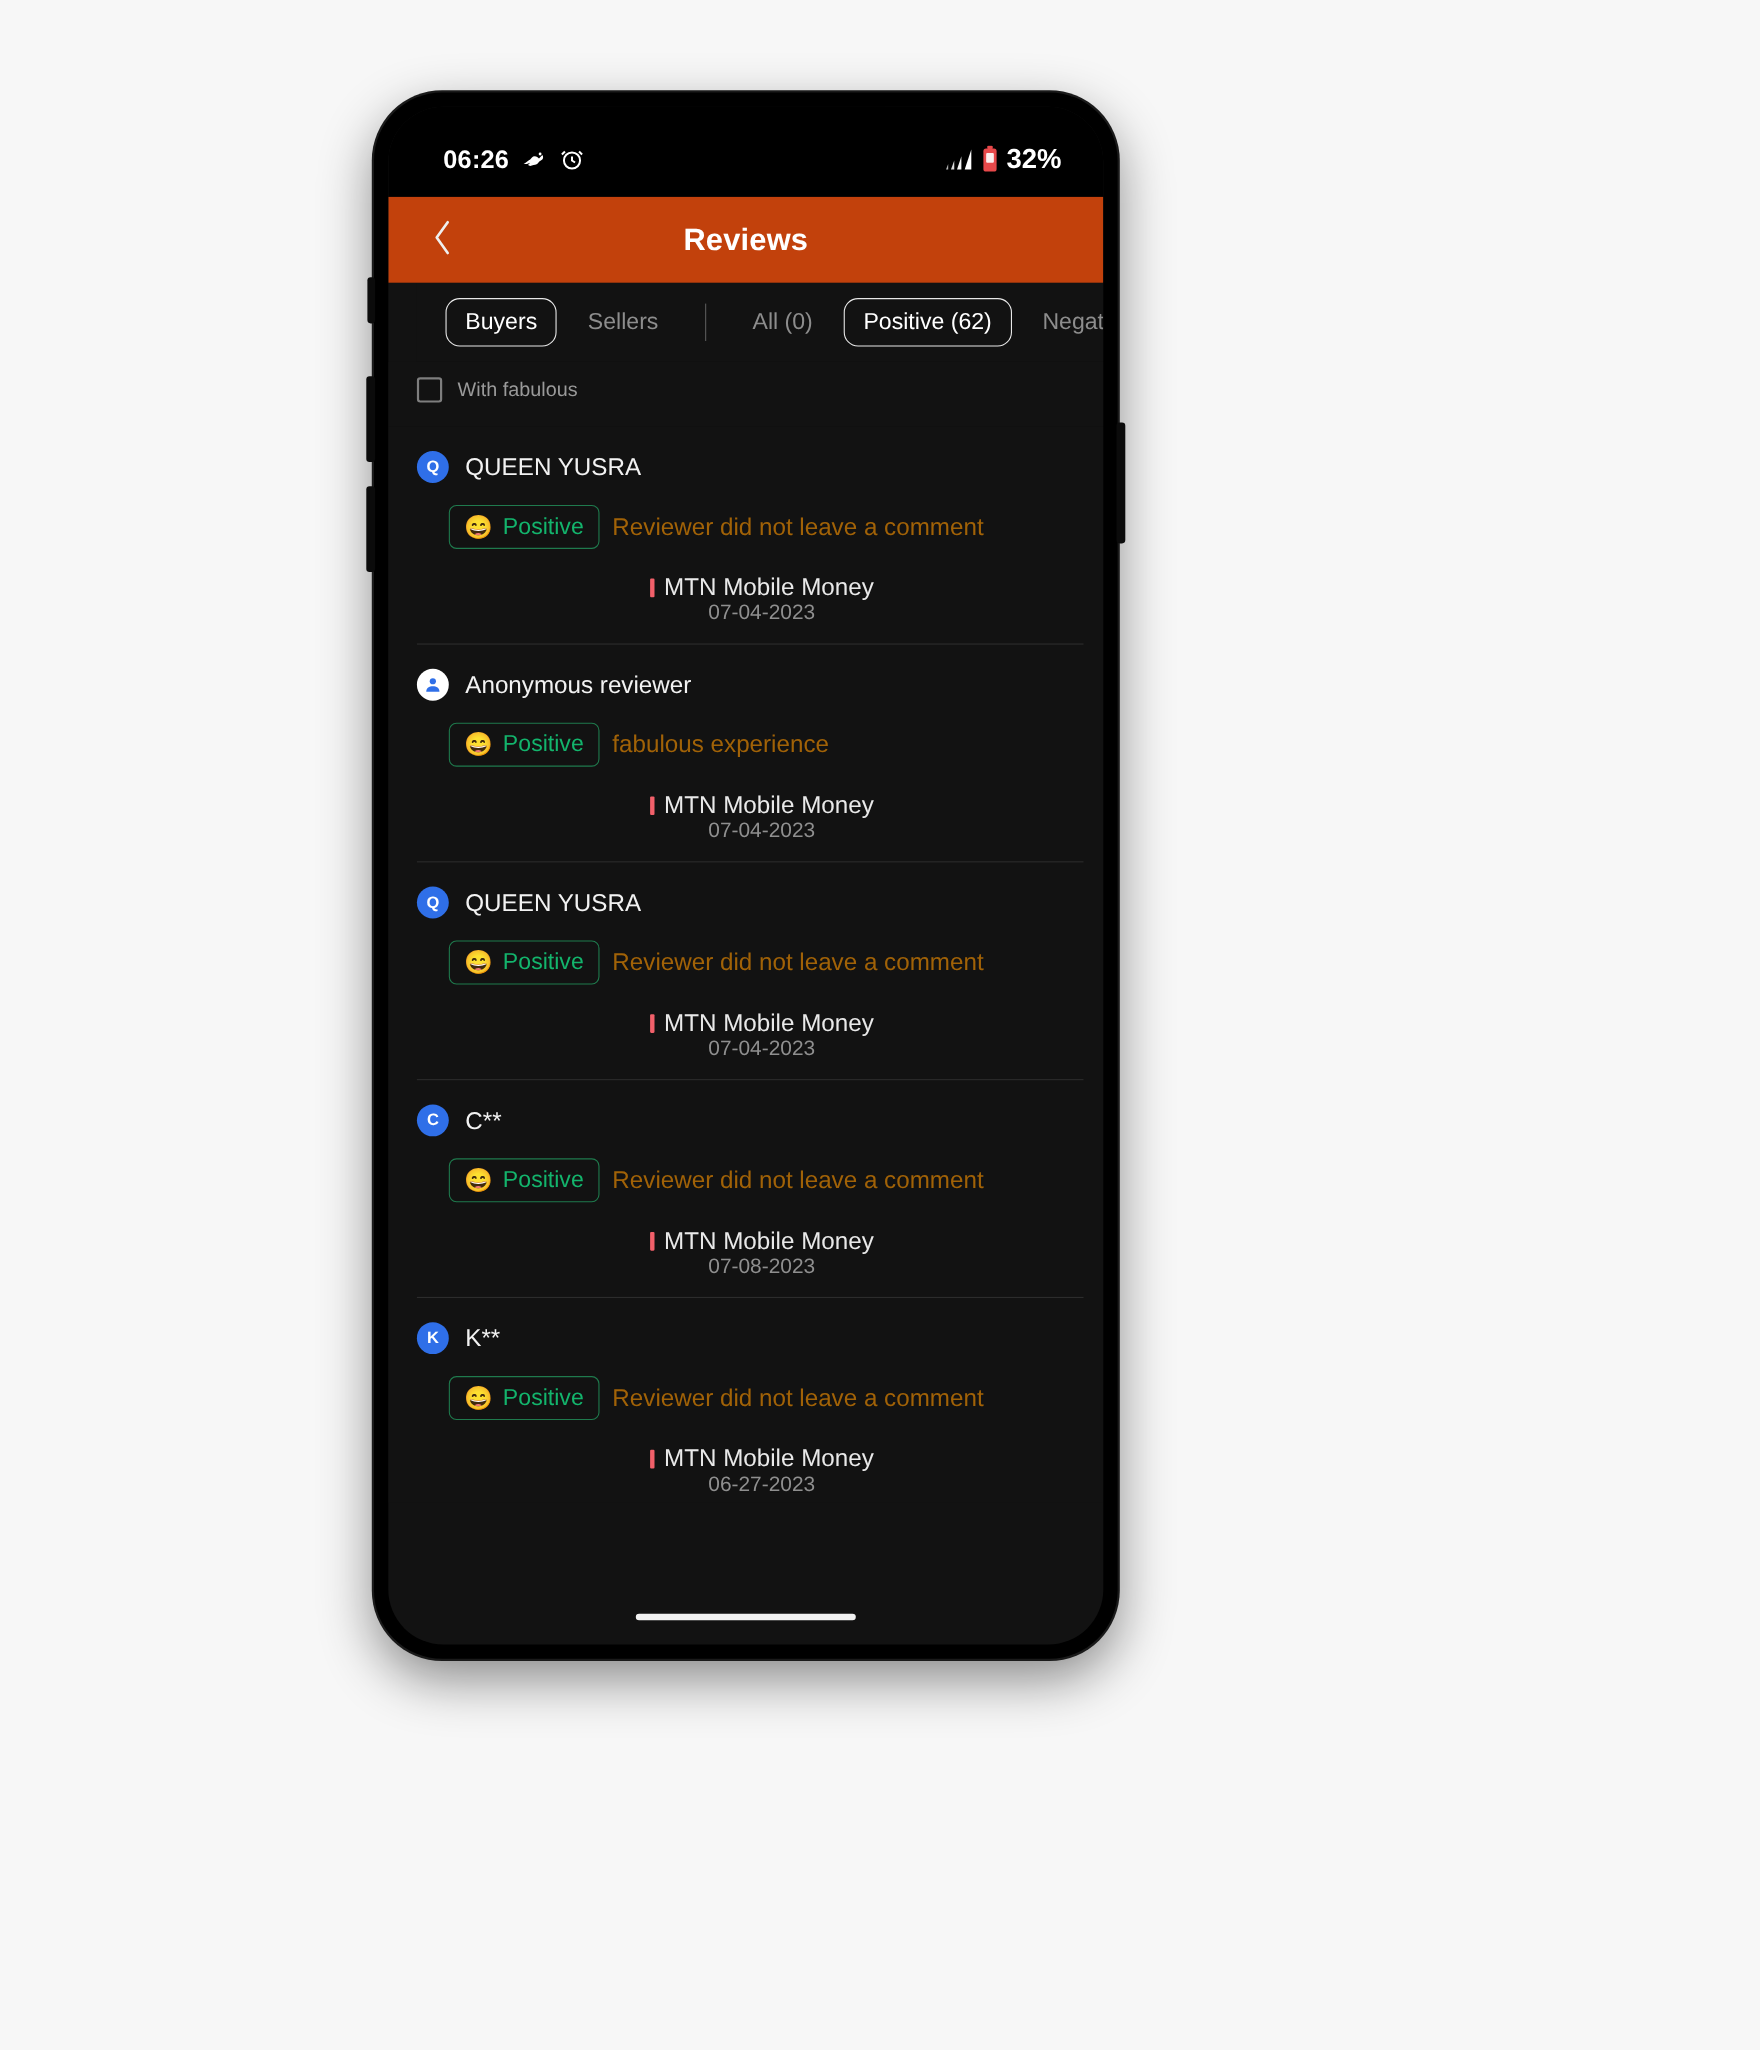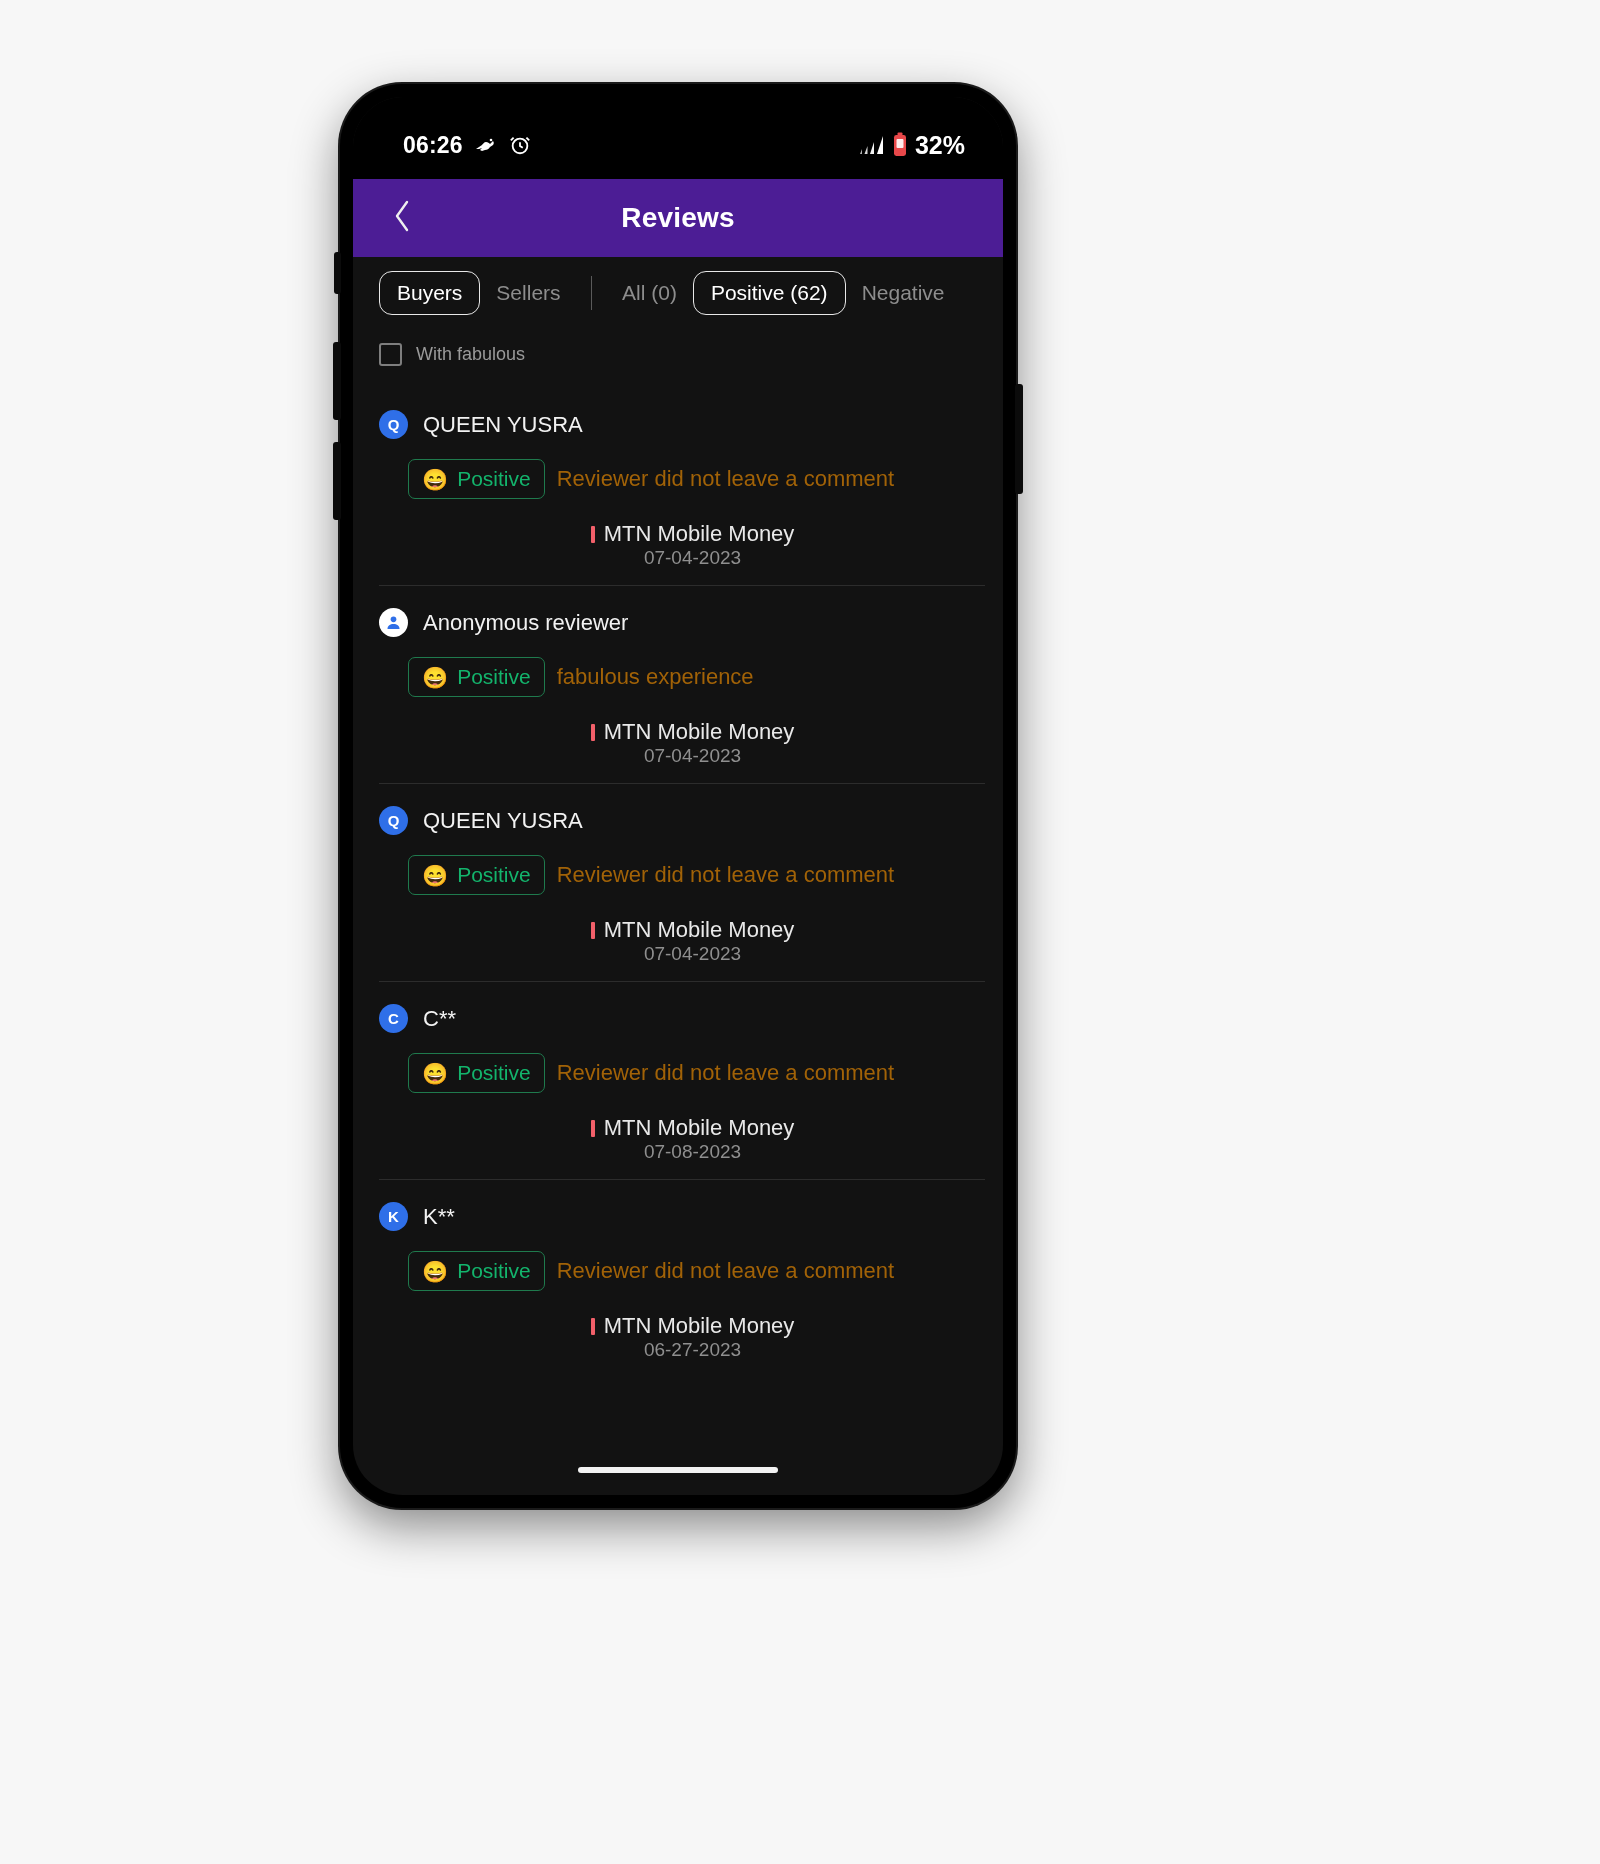--- a/index.html
+++ b/index.html
@@ -102,21 +102,21 @@
   
   .signal-icon { display: block; }
   .battery-icon { display: block; }
   .lizard-icon { display: block; }
   .alarm-icon { display: block; }
 
   
   #app-header {
     position: relative;
     height: 78px;
-    background: #4c1d95;
+    background: #c2410c;
     display: flex;
     align-items: center;
     padding: 0 26px;
   }
   #back-button {
     width: 46px;
     height: 46px;
     display: flex;
     align-items: center;
     justify-content: center;
@@ -131,25 +131,26 @@
     font-size: 28px;
     font-weight: bold;
     letter-spacing: 0.2px;
     pointer-events: none;
   }
 
   
   #tab-strip {
     display: flex;
     align-items: center;
-    gap: 0;
+    gap: 12px;
     padding: 14px 0 14px 26px;
     background: #121212;
     overflow: hidden;
     white-space: nowrap;
+    margin-left: 26px;
   }
   .tab-pill {
     border: 1.6px solid #e8e8e8;
     border-radius: 13px;
     padding: 9px 17px;
     color: #ffffff;
     font-size: 21px;
     cursor: pointer;
     background: transparent;
     flex: 0 0 auto;

